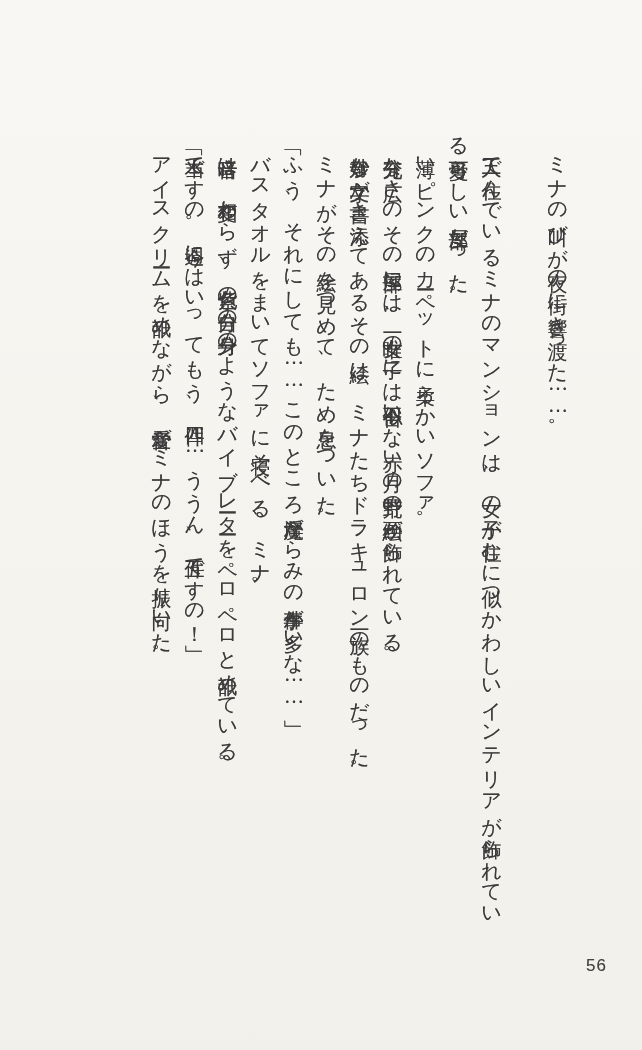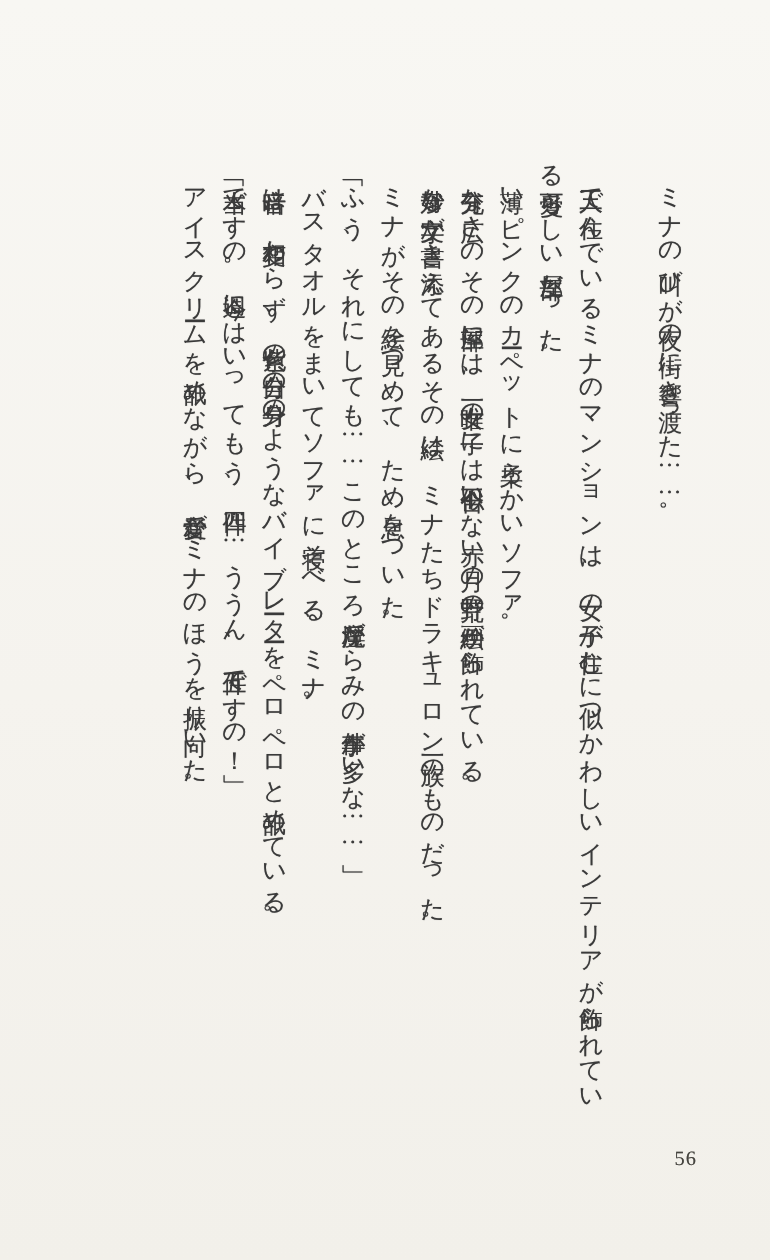--- a/index.html
+++ b/index.html
@@ -36,24 +36,24 @@
     margin: 0;
     padding: 0;
     text-indent: 1em;
   }
   .page-text p.gap-after {
     margin-block-end: 33px;
   }
   .page-number {
     position: absolute;
     top: 956px;
-    left: 562px;
+    left: 586px;
     font-size: 17px;
     color: #45443f;
-    font-family: Liberation Serif, serif;
+    font-family: Liberation Sans, sans-serif;
     letter-spacing: 1px;
     text-shadow: 0 0 0.5px rgba(69,68,63,0.5);
   }
 </style>
 </head>
 <body>
 
 <div class="book-page">
   <div class="page-text">
       <p class="gap-after">ミナの叫びが夜の街に響き渡った……。</p>

